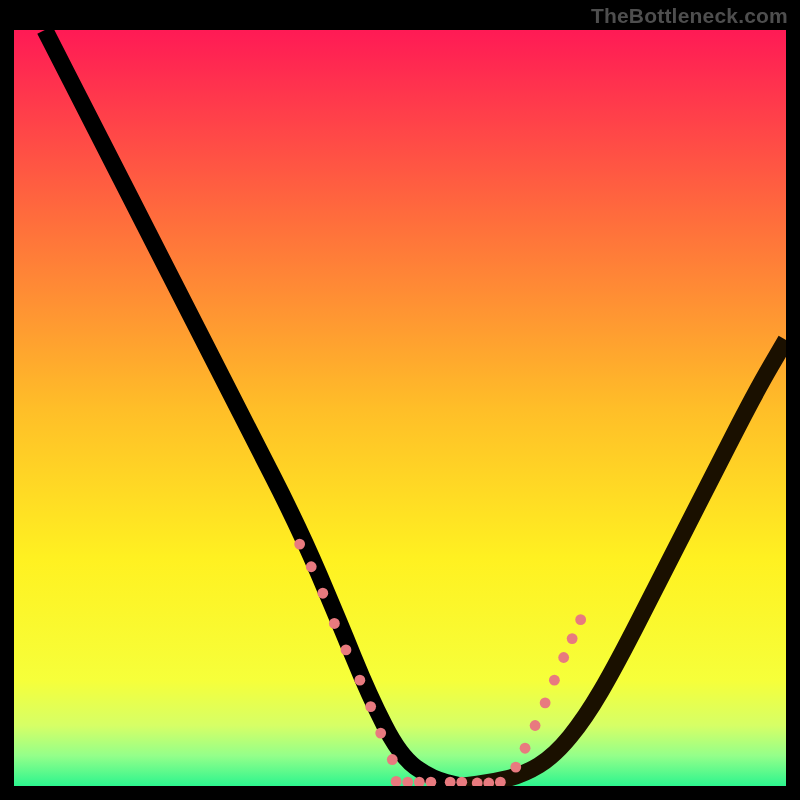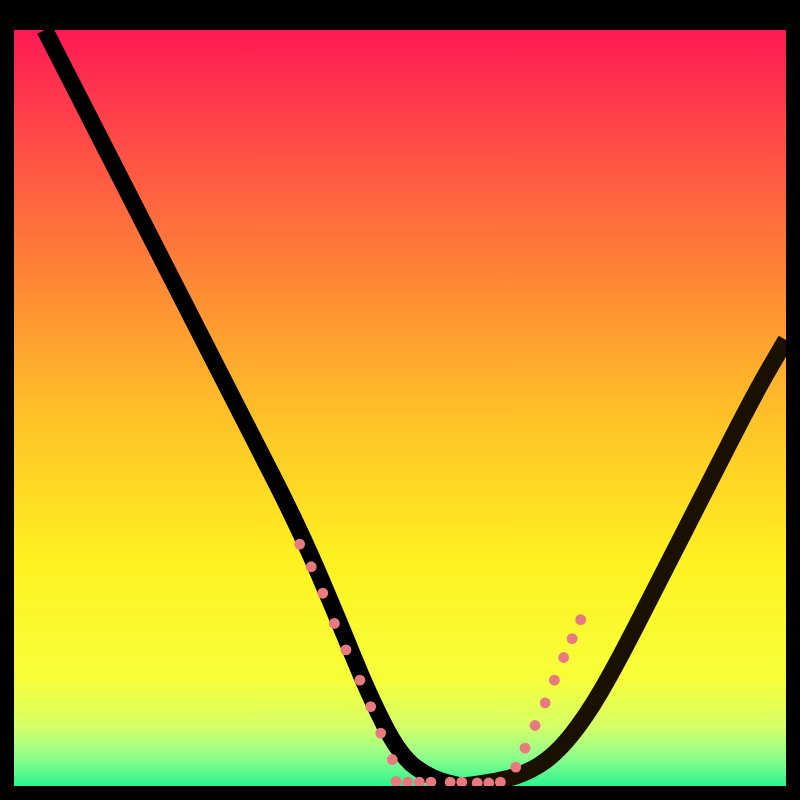--- a/index.html
+++ b/index.html
@@ -53,20 +53,21 @@
     stroke-width: 2.2;
   }
   .dot {
     fill: #e87a7f;
   }
 </style>
 </head>
 <body>
 
 <div class="stage">
+  <div class="watermark">TheBottleneck.com</div>
 
   <div class="plot">
 
     <svg viewBox="0 0 100 100" preserveAspectRatio="none">
       <defs>
         <linearGradient id="bg-grad" x1="0" y1="0" x2="0" y2="1">
 
         <stop offset="0%" stop-color="#ff1a55"></stop>
             <stop offset="25%" stop-color="#ff6d3c"></stop>
             <stop offset="50%" stop-color="#ffbe28"></stop>

